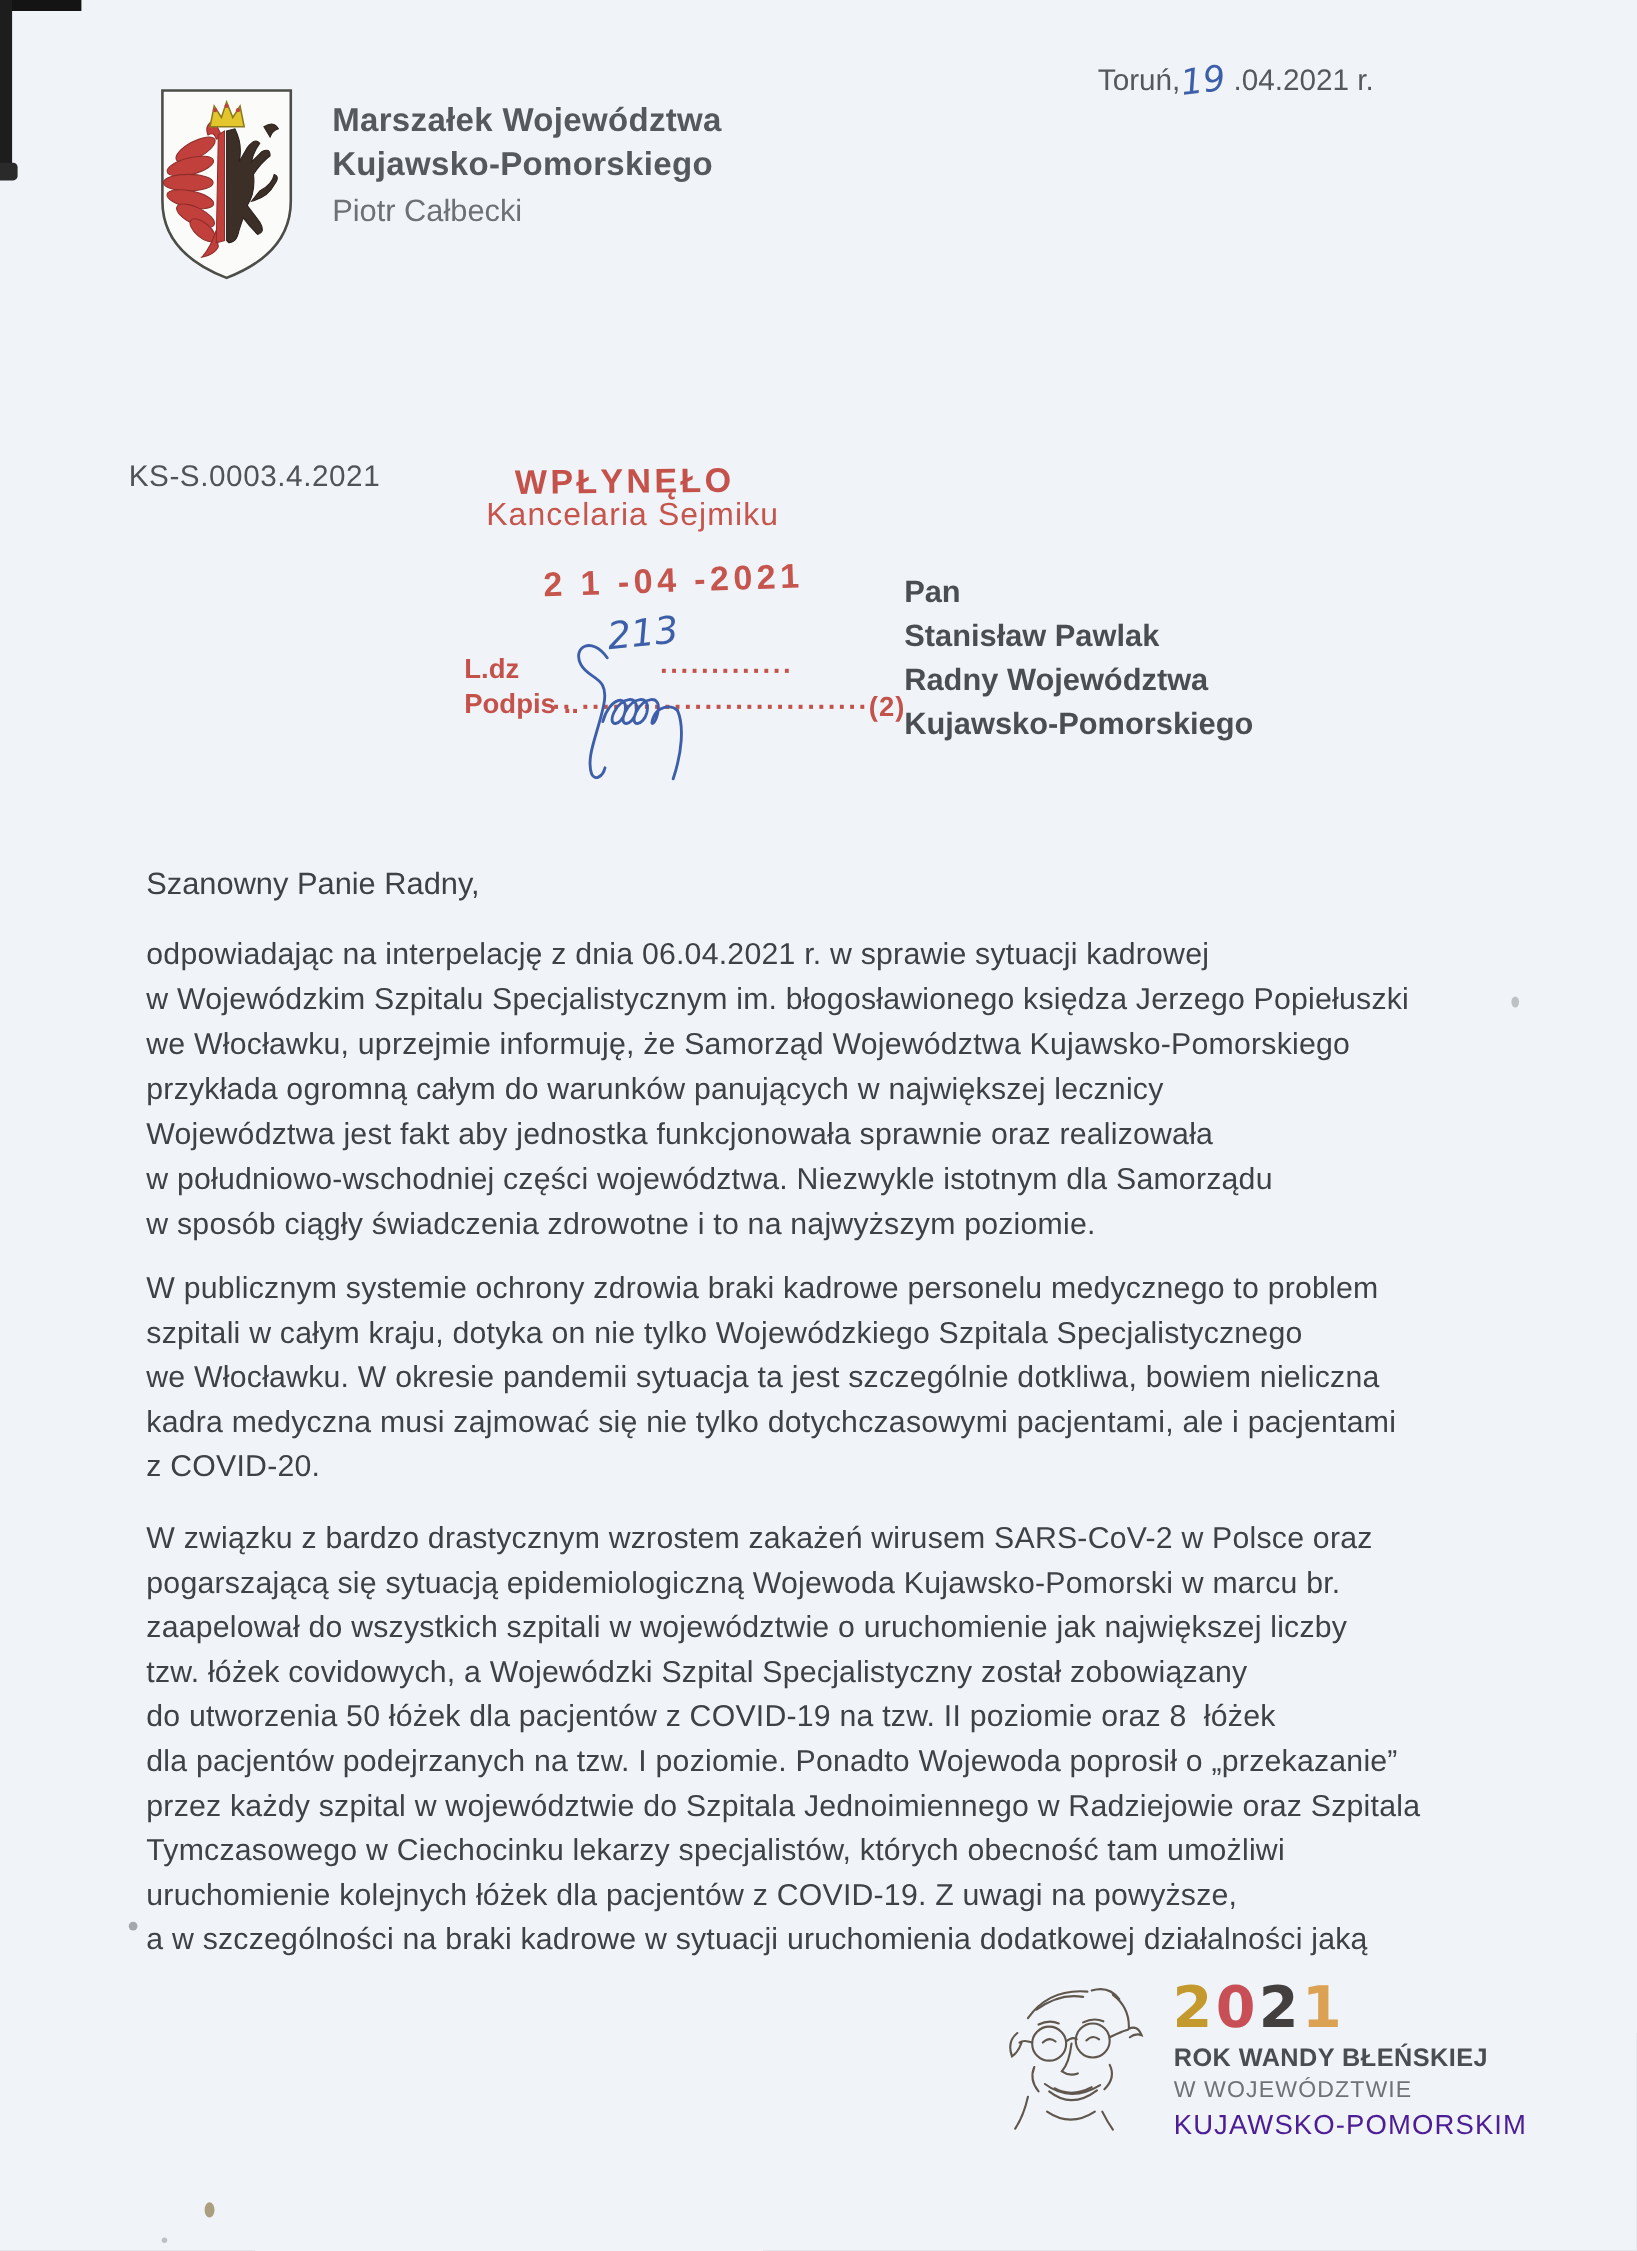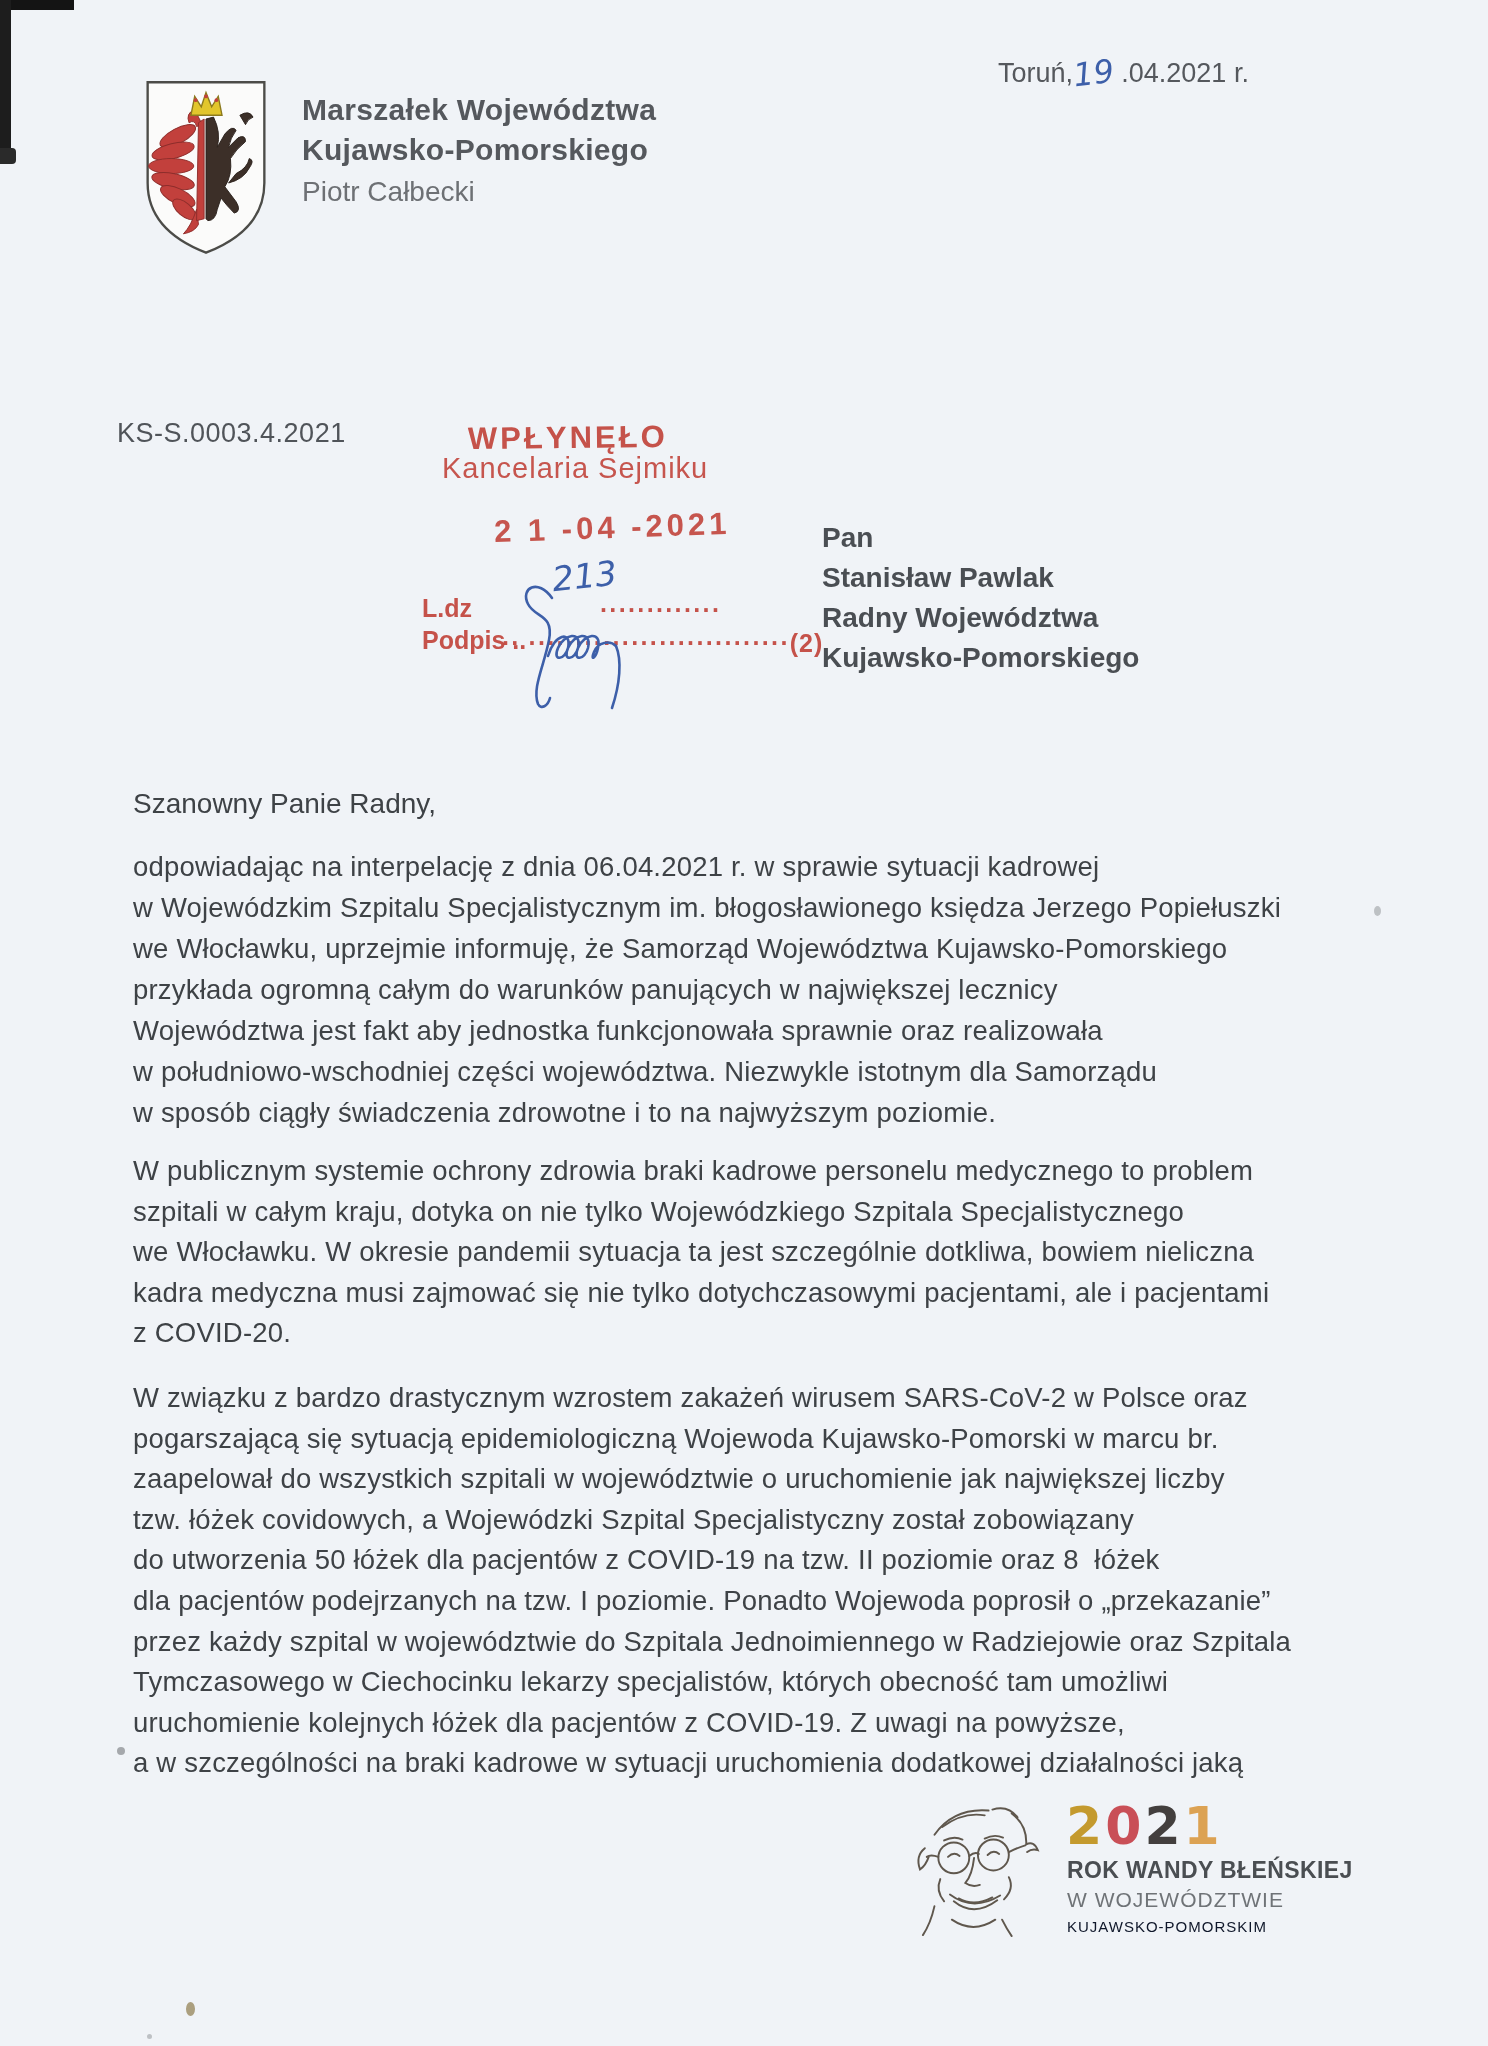--- a/index.html
+++ b/index.html
@@ -54,21 +54,21 @@
   .para { left:133px; font-size:27.5px; letter-spacing:.2px; }
   .p1 { top:846px; line-height:41px; }
   .p2 { top:1151px; line-height:40.5px; }
   .p3 { top:1378px; line-height:40.6px; }
 
   
   .face-svg { left:903px; top:1798px; width:146px; height:140px; }
   .logo-year { left:1066px; top:1796px; font-size:52px; font-weight:bold; letter-spacing:3px; font-family:"DejaVu Sans",sans-serif; }
   .logo-l1 { left:1067px; top:1857px; font-size:23px; font-weight:bold; color:#4a4e52; letter-spacing:.4px; }
   .logo-l2 { left:1067px; top:1888px; font-size:21px; color:#6f7377; letter-spacing:1px; }
-  .logo-l3 { left:1067px; top:1918px; font-size:15px; color:#0f172a; letter-spacing:1px; }
+  .logo-l3 { left:1067px; top:1918px; font-size:25px; color:#4c1d95; letter-spacing:1px; }
 </style>
 </head>
 <body>
 
 <div class="page">
 
   <div class="abs artifact-top"></div>
   <div class="abs artifact-bar"></div>
   <div class="abs artifact-nub"></div>
 

